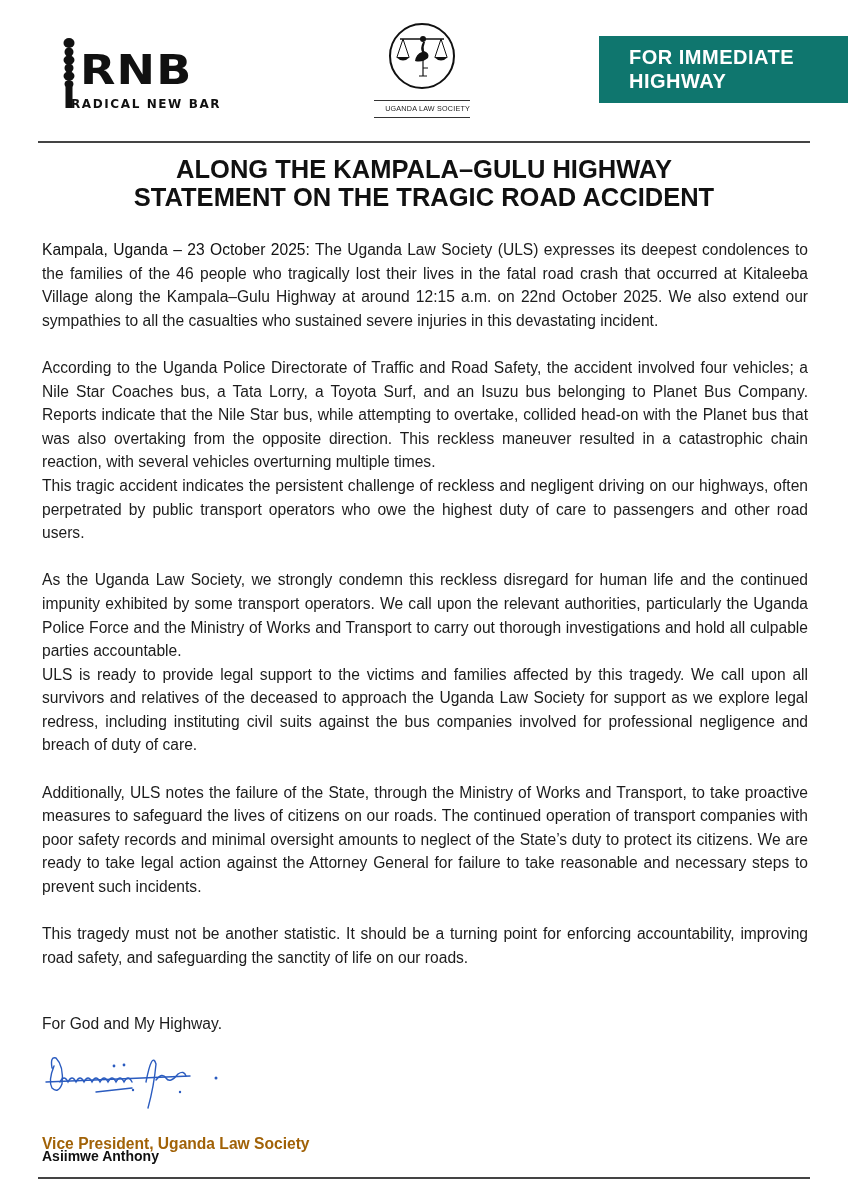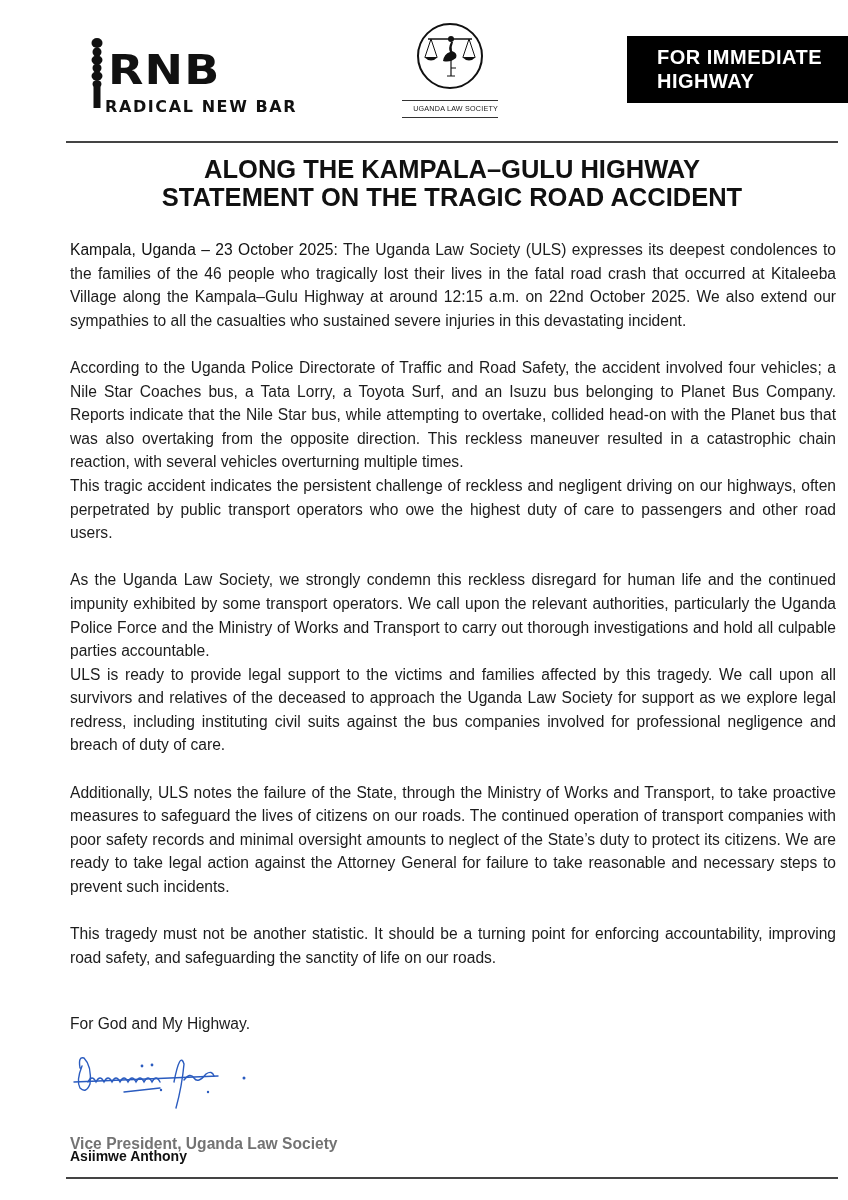--- a/index.html
+++ b/index.html
@@ -1,50 +1,50 @@
 <!DOCTYPE html>
 <html><head>
   <meta charset="utf-8">
   <style>
     html, body { margin: 0; padding: 0; background: #ffffff; }
     body {
       width: 848px; height: 1200px; position: relative; overflow: hidden;
       font-family: "Liberation Sans", "DejaVu Sans", sans-serif; color: #1a1a1a;
     }
-    .page { position: absolute; inset: 0; margin-left: 28px; }
+    .page { position: absolute; inset: 0; }
 
     
     .rnb-logo { position: absolute; left: 60px; top: 38px; width: 150px; height: 72px; }
     .rnb-staff { position: absolute; left: 2px; top: 0; width: 14px; height: 70px; }
     .rnb-word {
       position: absolute; left: 20px; top: 12px;
       font-family: "DejaVu Sans", sans-serif; font-weight: 900; font-size: 40px;
       letter-spacing: 1px; line-height: 40px; color: #111; transform: scaleX(1.15); transform-origin: left top;
     }
     .rnb-sub {
-      position: absolute; left: 17px; top: 59px;
-      font-family: "DejaVu Sans", sans-serif; font-weight: bold; font-size: 16px;
+      position: absolute; left: 11px; top: 59px;
+      font-family: "DejaVu Sans", sans-serif; font-weight: bold; font-size: 12px;
       letter-spacing: 1.6px; color: #111; white-space: nowrap;
     }
 
     
     .uls-logo { position: absolute; left: 374px; top: 20px; width: 96px; height: 104px; }
     .uls-emblem { position: absolute; left: 14px; top: 2px; width: 68px; height: 68px; }
     .uls-line { position: absolute; left: 0; width: 96px; height: 1px; background: #333; }
     .uls-line.top { top: 80px; }
     .uls-line.bot { top: 97px; }
     .uls-text {
       position: absolute; left: 0; top: 84px; width: 96px; text-align: right;
       font-size: 7.2px; letter-spacing: 0.2px; color: #222; white-space: nowrap;
     }
 
     
     .release-box {
       position: absolute; left: 599px; top: 36px; width: 249px; height: 67px;
-      background: #000000; color: #fff;
+      background: #0f766e; color: #fff;
     }
     .release-text {
       position: absolute; left: 30px; top: 9px;
       font-weight: bold; font-size: 20px; line-height: 24px; letter-spacing: 0.5px;
     }
 
     .rule { position: absolute; left: 38px; width: 772px; height: 2px; background: #444; }
     .rule.top { top: 141px; }
     .rule.bottom { top: 1177px; }
 
@@ -67,21 +67,21 @@
       position: absolute; left: 42px; top: 1015px;
       font-size: 15.6px; color: #1c1c1c;
     }
     .signature { position: absolute; left: 40px; top: 1046px; width: 180px; height: 70px; }
     .signer-name {
       position: absolute; left: 42px; top: 1148px;
       font-weight: bold; font-size: 14px; color: #111;
     }
     .signer-title {
       position: absolute; left: 42px; top: 1135px;
-      font-weight: bold; font-size: 15.6px; color: #737373;
+      font-weight: bold; font-size: 15.6px; color: #a16207;
     }
   </style>
 </head>
 <body>
 
 <div class="page">
 
   <div class="rnb-logo">
     <svg class="rnb-staff" viewBox="0 0 14 70">
       <ellipse cx="7" cy="5" rx="5.5" ry="5" fill="#111"></ellipse>

